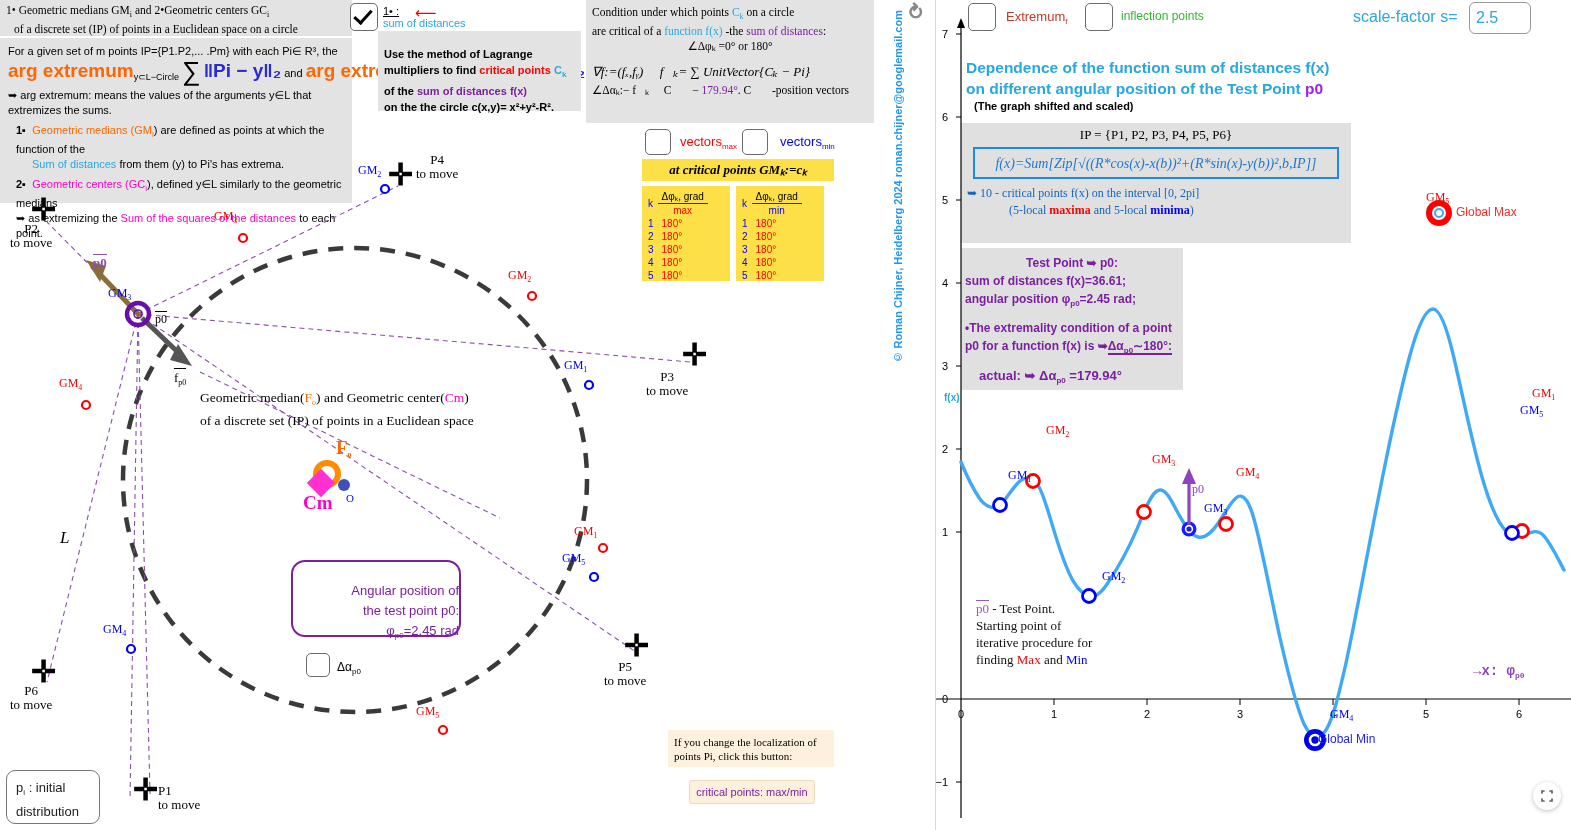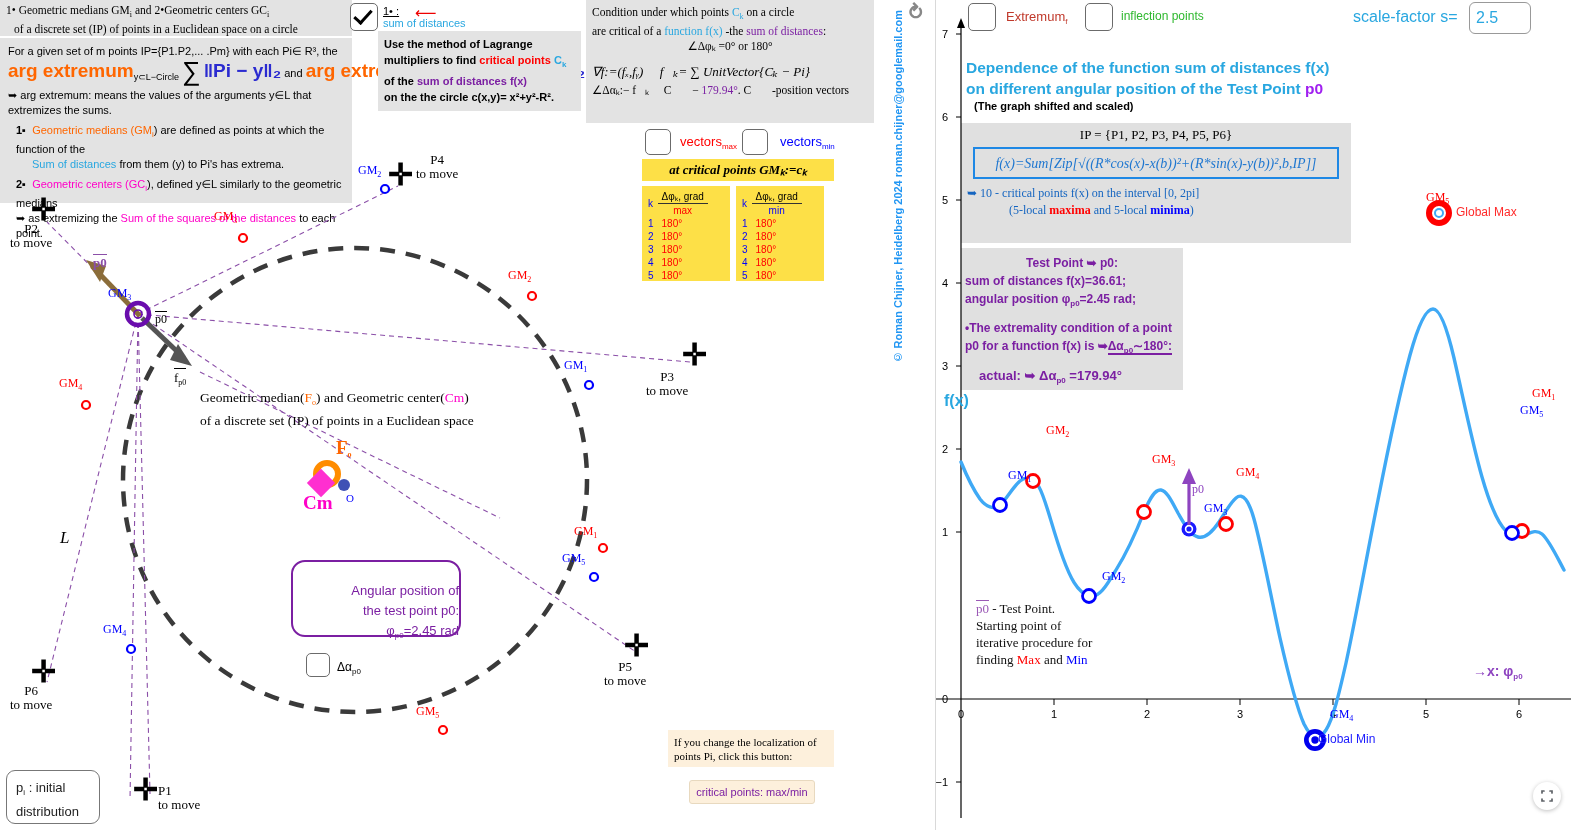--- a/index.html
+++ b/index.html
@@ -29,21 +29,21 @@
   .cb{display:inline-block;border:1.6px solid #6b6b6b;border-radius:5px;background:#fff;}
   .cb.sz1{width:26px;height:26px;}
   .cb.sz2{width:24px;height:24px;}
   .cb.sz3{width:22px;height:22px;}
   .cb.chk{position:relative;}
   .cb.chk:after{content:"";position:absolute;left:7px;top:2px;width:7px;height:15px;
      border:solid #000;border-width:0 3px 3px 0;transform:rotate(42deg);}
 
   .lagbox{left:378px;top:31px;width:203px;height:80px;background:#e3e3e3;
           font-family:"Liberation Sans",sans-serif;font-size:11px;line-height:16px;
-          font-weight:bold;padding:5px 6px;box-sizing:border-box;color:#000;}
+          font-weight:bold;padding:15px 6px;box-sizing:border-box;color:#000;}
   .condbox{left:586px;top:0;width:288px;height:123px;background:#e3e3e3;
            padding:5px 6px;box-sizing:border-box;font-size:11.5px;line-height:15px;}
   .tealbox{background:#fde047;}
   .tbl{font-family:"Liberation Sans",sans-serif;font-size:10px;line-height:13px;}
   .tbl td{padding:0 4px;}
 
   .cross{font-weight:bold;font-size:30px;line-height:20px;color:#000;
          font-family:"Liberation Sans",sans-serif;}
   .plab{font-size:13px;text-align:center;line-height:14px;}
 
@@ -459,22 +459,22 @@
       <circle cx="379" cy="740" r="11" fill="#0000ee"></circle>
       <circle cx="379" cy="740" r="5" fill="none" stroke="#fff" stroke-width="2.6"></circle>
     </g>
 
     <g>
       <line x1="253" y1="525" x2="253" y2="478" stroke="#8e44c0" stroke-width="3.2"></line>
       <polygon points="253,468 246,484 260,484" fill="#8e44c0"></polygon>
     </g>
   </svg>
 
-  <div class="abs nosel cy" style="left:8px;top:392px;font-family:'Liberation Sans',sans-serif;font-weight:bold;font-size:16px">f(x)</div>
-  <div class="abs nosel" style="left:537px;top:663px;color:#8e44c0;font-family:Liberation Sans, sans-serif;font-weight:bold;font-size:14px"><span>→x: φ</span><span class="sub">p0</span></div>
+  <div class="abs nosel cy" style="left:8px;top:392px;font-family:'Liberation Sans',sans-serif;font-weight:bold;font-size:10px">f(x)</div>
+  <div class="abs nosel" style="left:537px;top:663px;color:#8e44c0;font-family:Liberation Mono, monospace;font-weight:bold;font-size:14px"><span>→x: φ</span><span class="sub">p0</span></div>
 
   <div class="abs nosel gmlab rd" style="left:110px;top:423px"><span>GM</span><span class="s">2</span></div>
   <div class="abs nosel gmlab rd" style="left:216px;top:452px"><span>GM</span><span class="s">3</span></div>
   <div class="abs nosel gmlab rd" style="left:300px;top:465px"><span>GM</span><span class="s">4</span></div>
   <div class="abs nosel gmlab rd" style="left:596px;top:386px"><span>GM</span><span class="s">1</span></div>
   <div class="abs nosel gmlab rd" style="left:490px;top:190px"><span>GM</span><span class="s">5</span></div>
   <div class="abs nosel" style="left:520px;top:205px;color:#ff2a2a;font-family:'Liberation Sans',sans-serif;font-size:12px">Global Max</div>
 
   <div class="abs nosel gmlab bl" style="left:72px;top:468px"><span>GM</span><span class="s">1</span></div>
   <div class="abs nosel gmlab bl" style="left:166px;top:569px"><span>GM</span><span class="s">2</span></div>

